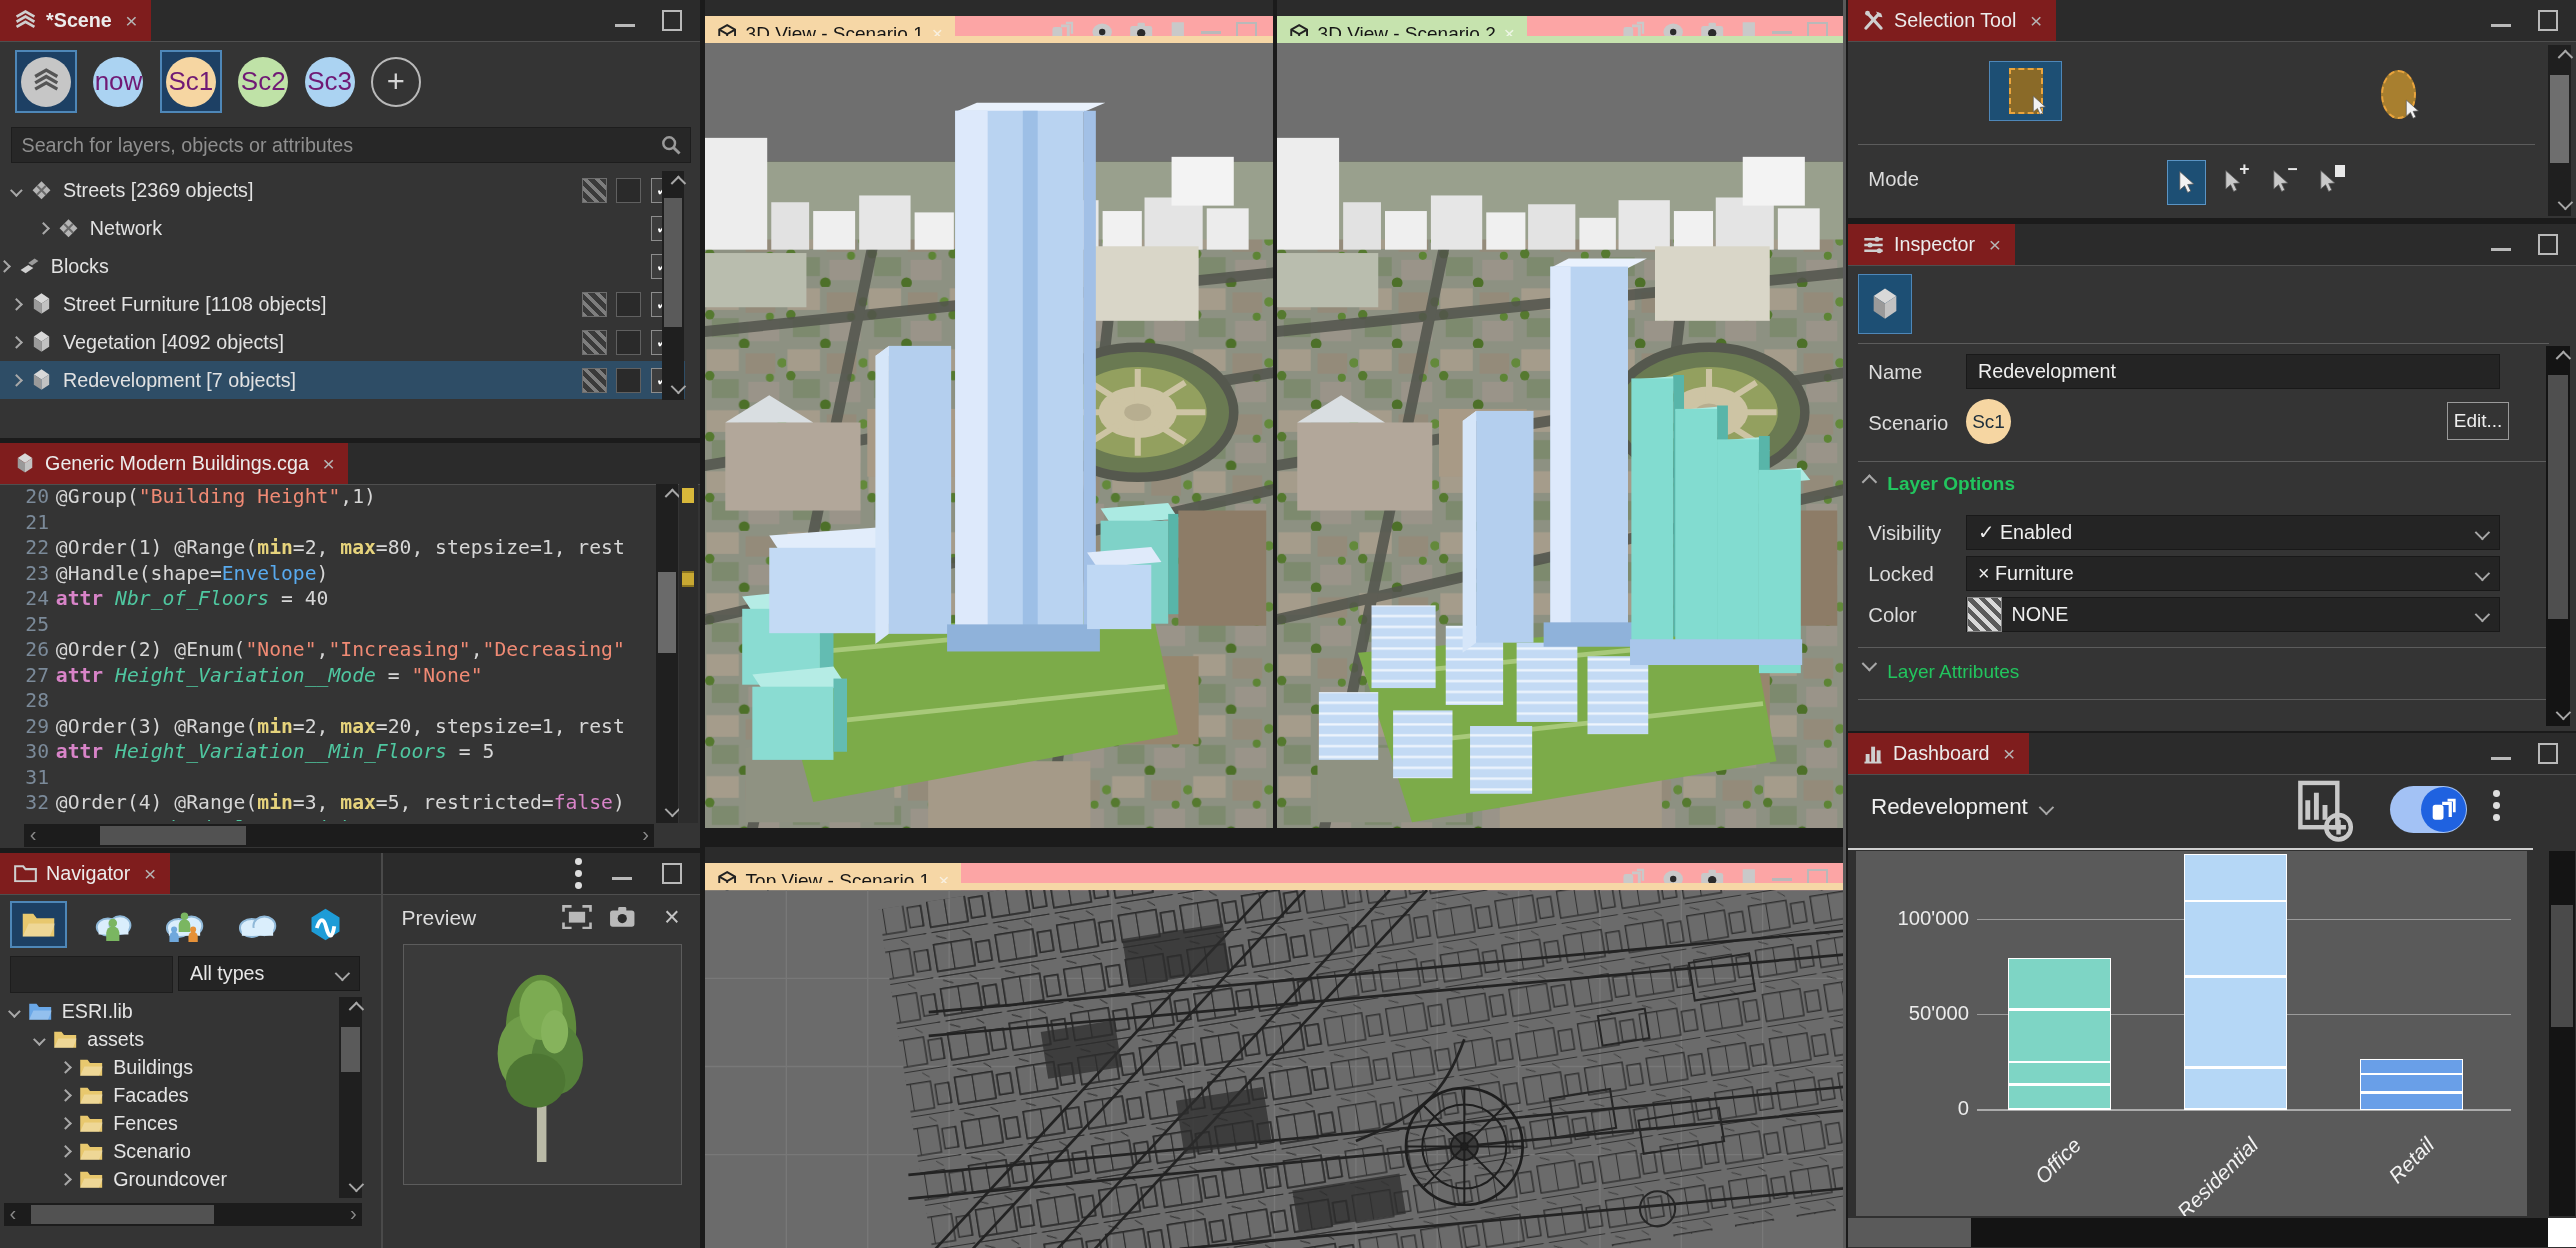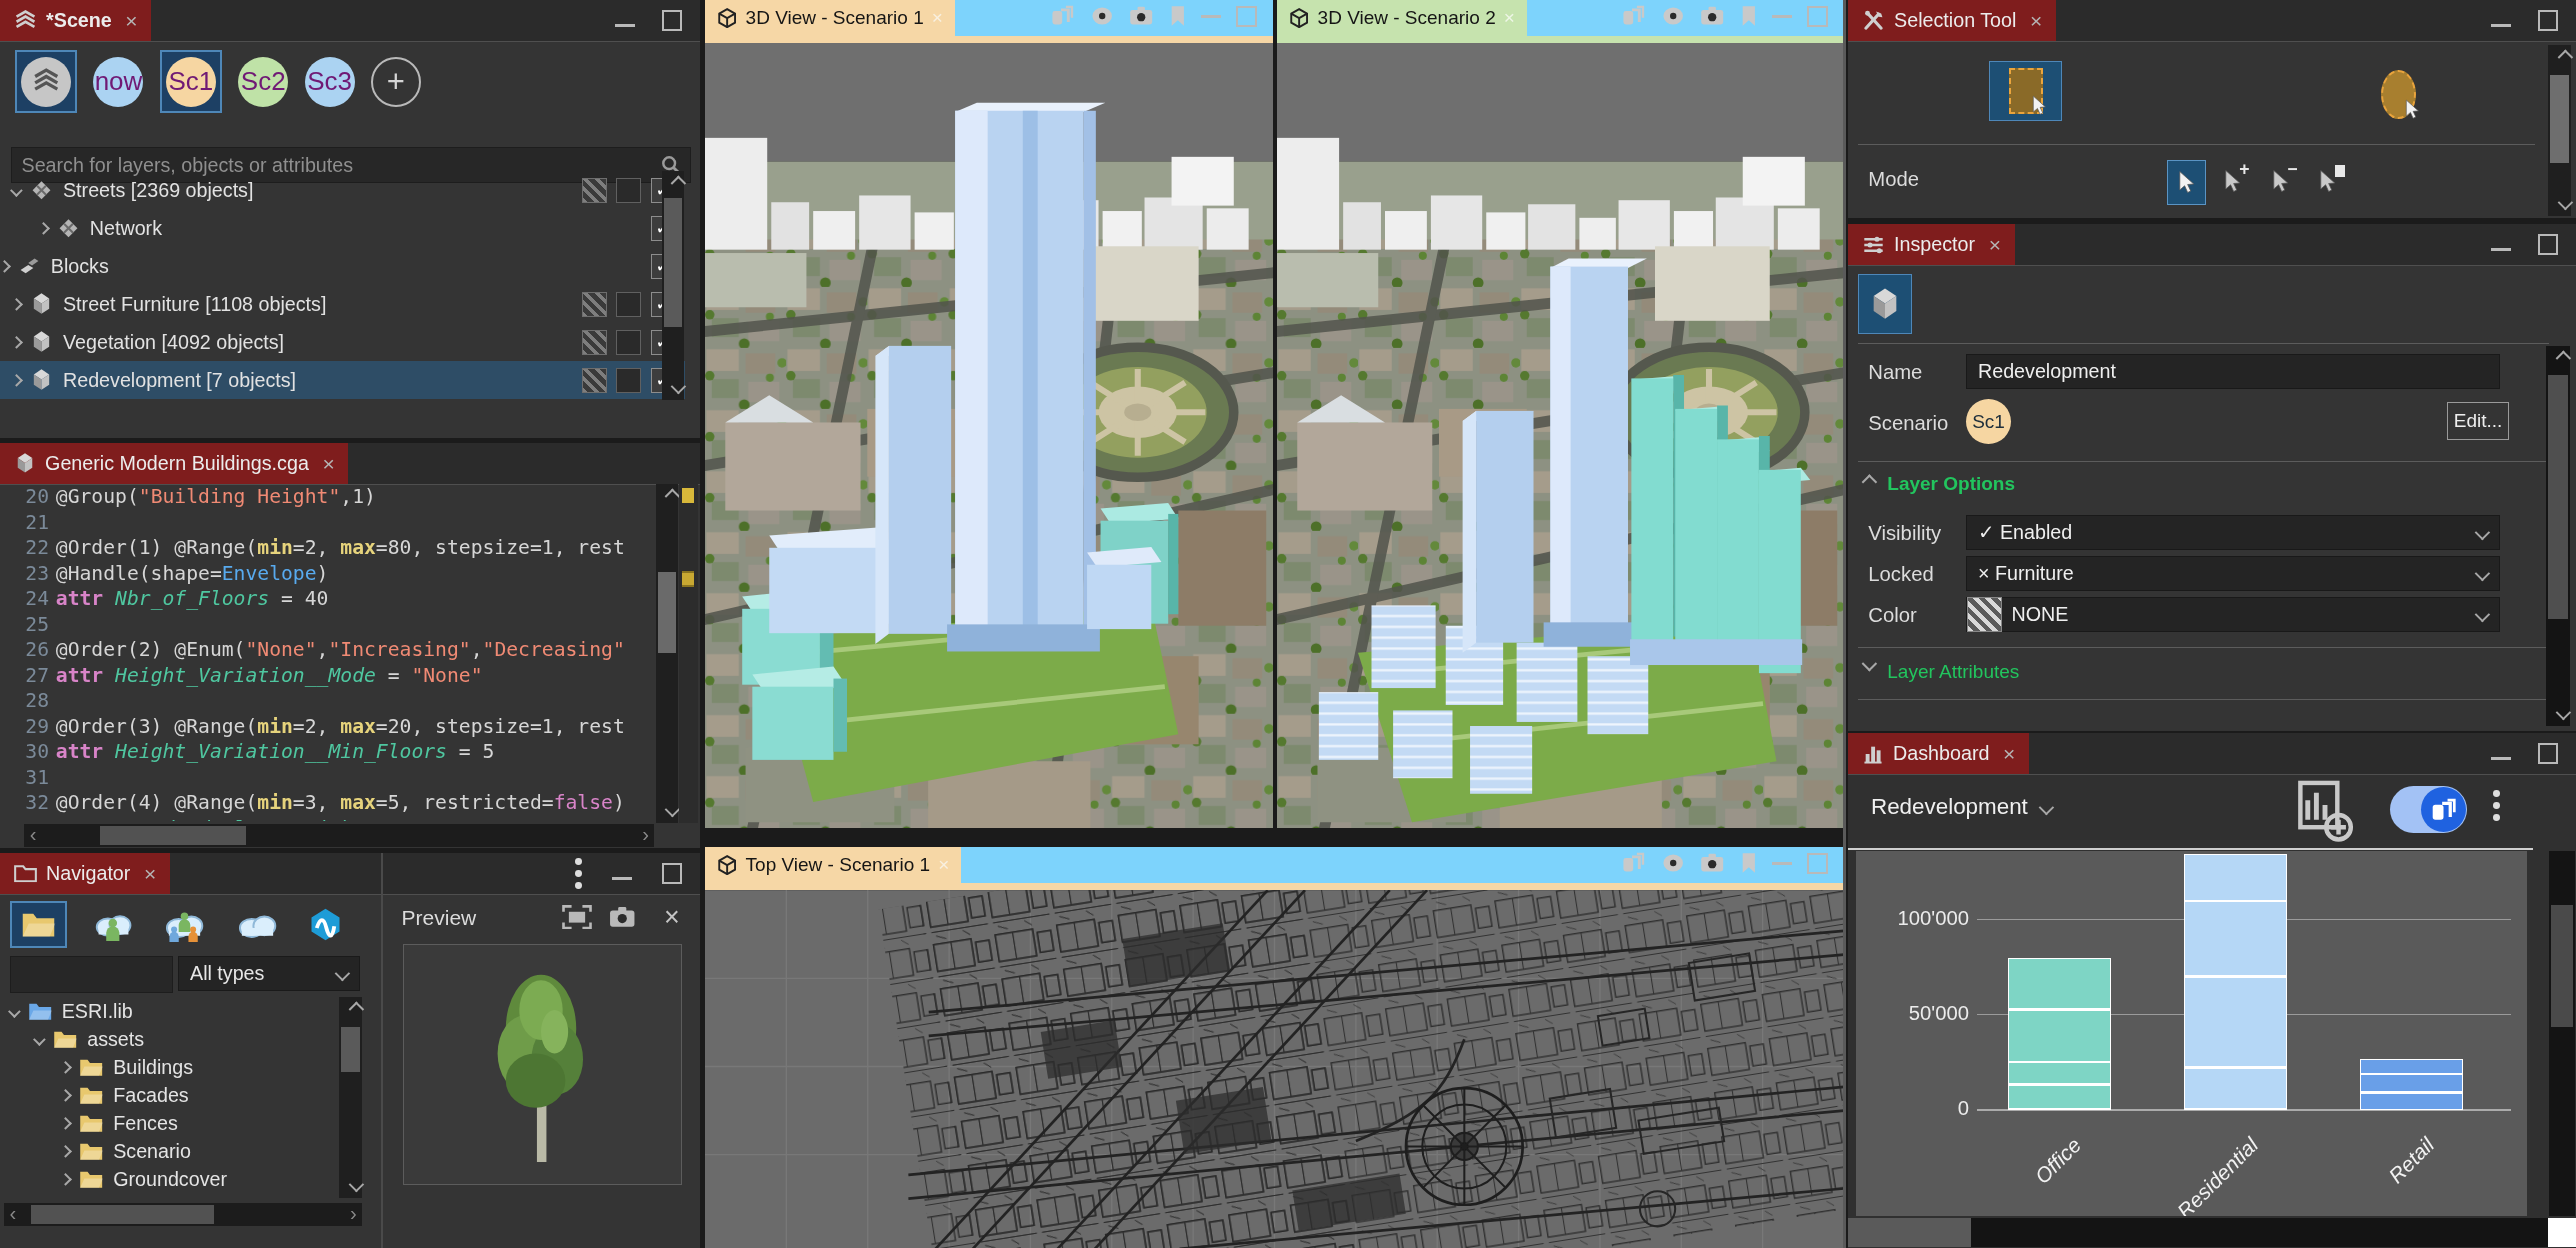--- a/index.html
+++ b/index.html
@@ -49,21 +49,21 @@
   .lnum{display:inline-block;width:49px;text-align:right;padding-right:6.8px;color:#7b8a99;}
   .tk-p{color:#d6d6d6;} .tk-s{color:#f08a74;} .tk-k{color:#e6d37c;font-weight:bold;}
   .tk-a{color:#d884c8;font-weight:bold;} .tk-n{color:#4fc7a0;font-style:italic;} .tk-t{color:#58aaee;} .tk-b{color:#d884c8;font-weight:normal;}
   
   .navrow{display:flex;align-items:center;gap:9.5px;height:28px;font-size:19.7px;color:#e4e4e4;}
   .toolbtn{display:flex;align-items:center;justify-content:center;}
   .toolbtn.sel{border:2px solid #4e87b8;background:#1d4064;}
   .dropdown{display:flex;align-items:center;background:#242424;border:0.7px solid #1a1a1a;color:#e6e6e6;font-size:19.7px;padding:0 11px;gap:8.1px;}
   .dropdown .flex1{flex:1;}
   
-  .vp-tabbar{position:relative;height:36px;background:#7dd3fc;}
+  .vp-tabbar{position:relative;height:36px;background:#fca5a5;margin-top:16px;}
   .vp-tab{display:inline-flex;align-items:center;gap:8.1px;height:36px;padding:0 12.2px;font-size:19px;color:#151515;}
   .vp-strip{position:absolute;left:0;right:0;top:36px;height:6.8px;}
   .vp-icons{position:absolute;top:5.4px;display:flex;gap:15px;align-items:center;}
   
   .insp-label{position:absolute;left:20.3px;font-size:20.3px;color:#dcdcdc;}
   .insp-input{position:absolute;left:118px;width:534px;height:35px;background:#242424;border:0.7px solid #191919;color:#efefef;font-size:19.7px;display:flex;align-items:center;padding:0 11px;box-sizing:border-box;}
   .sep{position:absolute;left:9.5px;right:27px;height:1.4px;background:#5c5c5c;}
   .secthead{position:absolute;left:16.3px;display:flex;align-items:flex-start;gap:12.2px;font-size:19px;font-weight:bold;color:#22c55e;}
   .modebtn{position:absolute;width:37px;height:43px;display:flex;align-items:center;justify-content:center;}
   .modebtn.sel{background:#1d4f74;border:1.4px solid #5a94c4;}
@@ -280,21 +280,21 @@
           </div>
         </div>
         <div class="chip" style="background:#bfe2a7">
           <span>Sc2</span>
         </div>
         <div class="chip" style="background:#abd3f2">
           <span>Sc3</span>
         </div>
         <div class="chip outline">+</div>
       </div>
-    <div class="searchbox" style="left:11px;top:127px;width:678px;height:34px;margin-top:20px;">
+    <div class="searchbox" style="left:11px;top:127px;width:678px;height:34px;">
       <input placeholder="Search for layers, objects or attributes" style="">
       <svg class="ic" width="22" height="22" viewBox="0 0 18 18" color="#9a9a9a" style="margin-right:8.1px;">
           <use href="#i-search"></use>
         </svg>
     </div>
     <div id="layer-tree" style="position:absolute;left:0;top:171px;width:685px;">
   <div class="lrow" style="padding-left:12.2px">
     <span class="chev sm d"></span>
     <svg width="23" height="24.4" viewBox="0 0 18 18">
             <use href="#i-streets"></use>

